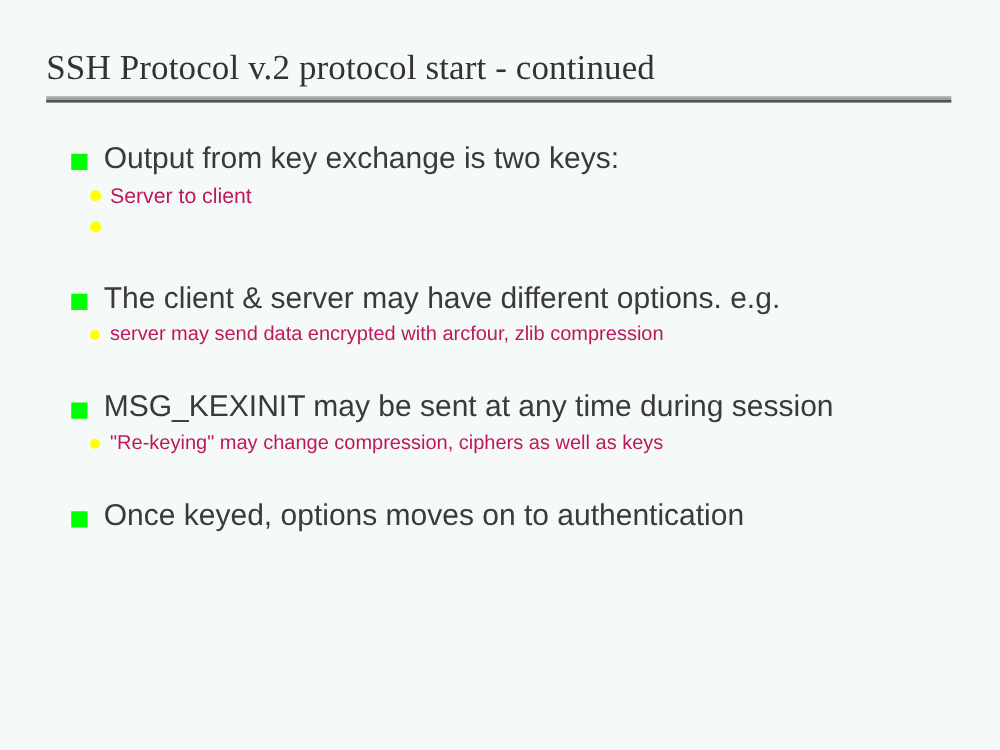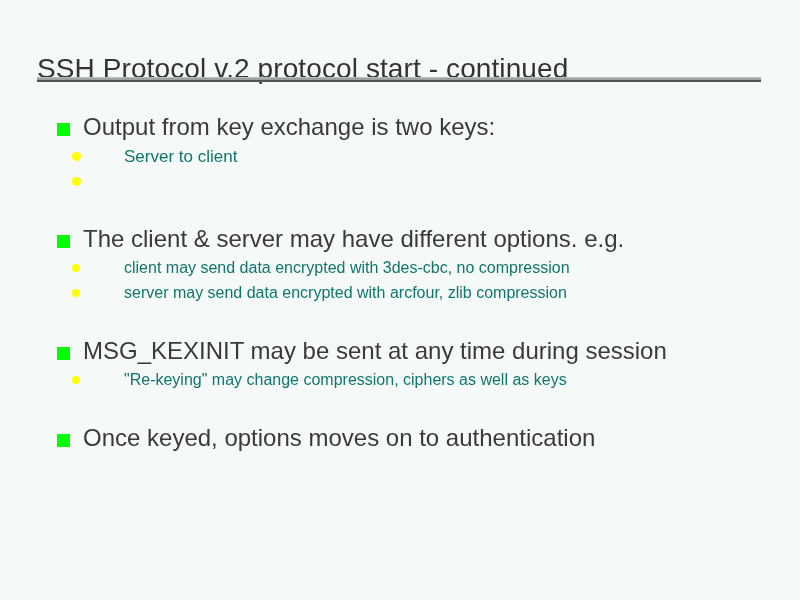--- a/index.html
+++ b/index.html
@@ -21,22 +21,23 @@
     width: 800px;
     height: 600px;
     background: #f5faf8;
     box-sizing: border-box;
   }
 
   
   #title-block {
     position: absolute;
     left: 37px;
-    top: 52px;
+    top: 38px;
     width: 724px;
+    font-family: Liberation Serif, serif;
   }
   #slide-title {
     font-size: 28px;
     line-height: 34px;
     color: #333333;
     letter-spacing: 0.1px;
     white-space: nowrap;
     font-weight: normal;
     margin: 0;
   }
@@ -100,23 +101,22 @@
     left: 72px;
     top: 8px;
     width: 9px;
     height: 9px;
     border-radius: 50%;
     background: #ffff00;
   }
   .l2-text {
     font-size: 17px;
     line-height: 25px;
-    color: #0f766e;
+    color: #be185d;
     white-space: nowrap;
-    margin-left: 36px;
   }
   
   .l2.small .l2-text {
     font-size: 16px;
     line-height: 24px;
   }
   .l2.small .l2-bullet {
     top: 8px;
     width: 8px;
     height: 8px;
@@ -148,24 +148,20 @@
       </div>
     </div>
 
     <div class="group">
       <div class="l1">
         <span class="l1-bullet"></span>
         <span class="l1-text">The client &amp; server may have different options. e.g.</span>
       </div>
       <div class="l2 small">
         <span class="l2-bullet"></span>
-        <span class="l2-text">client may send data encrypted with 3des-cbc, no compression</span>
-      </div>
-      <div class="l2 small">
-        <span class="l2-bullet"></span>
         <span class="l2-text">server may send data encrypted with arcfour, zlib compression</span>
       </div>
     </div>
 
     <div class="group">
       <div class="l1">
         <span class="l1-bullet"></span>
         <span class="l1-text">MSG_KEXINIT may be sent at any time during session</span>
       </div>
       <div class="l2 small">

